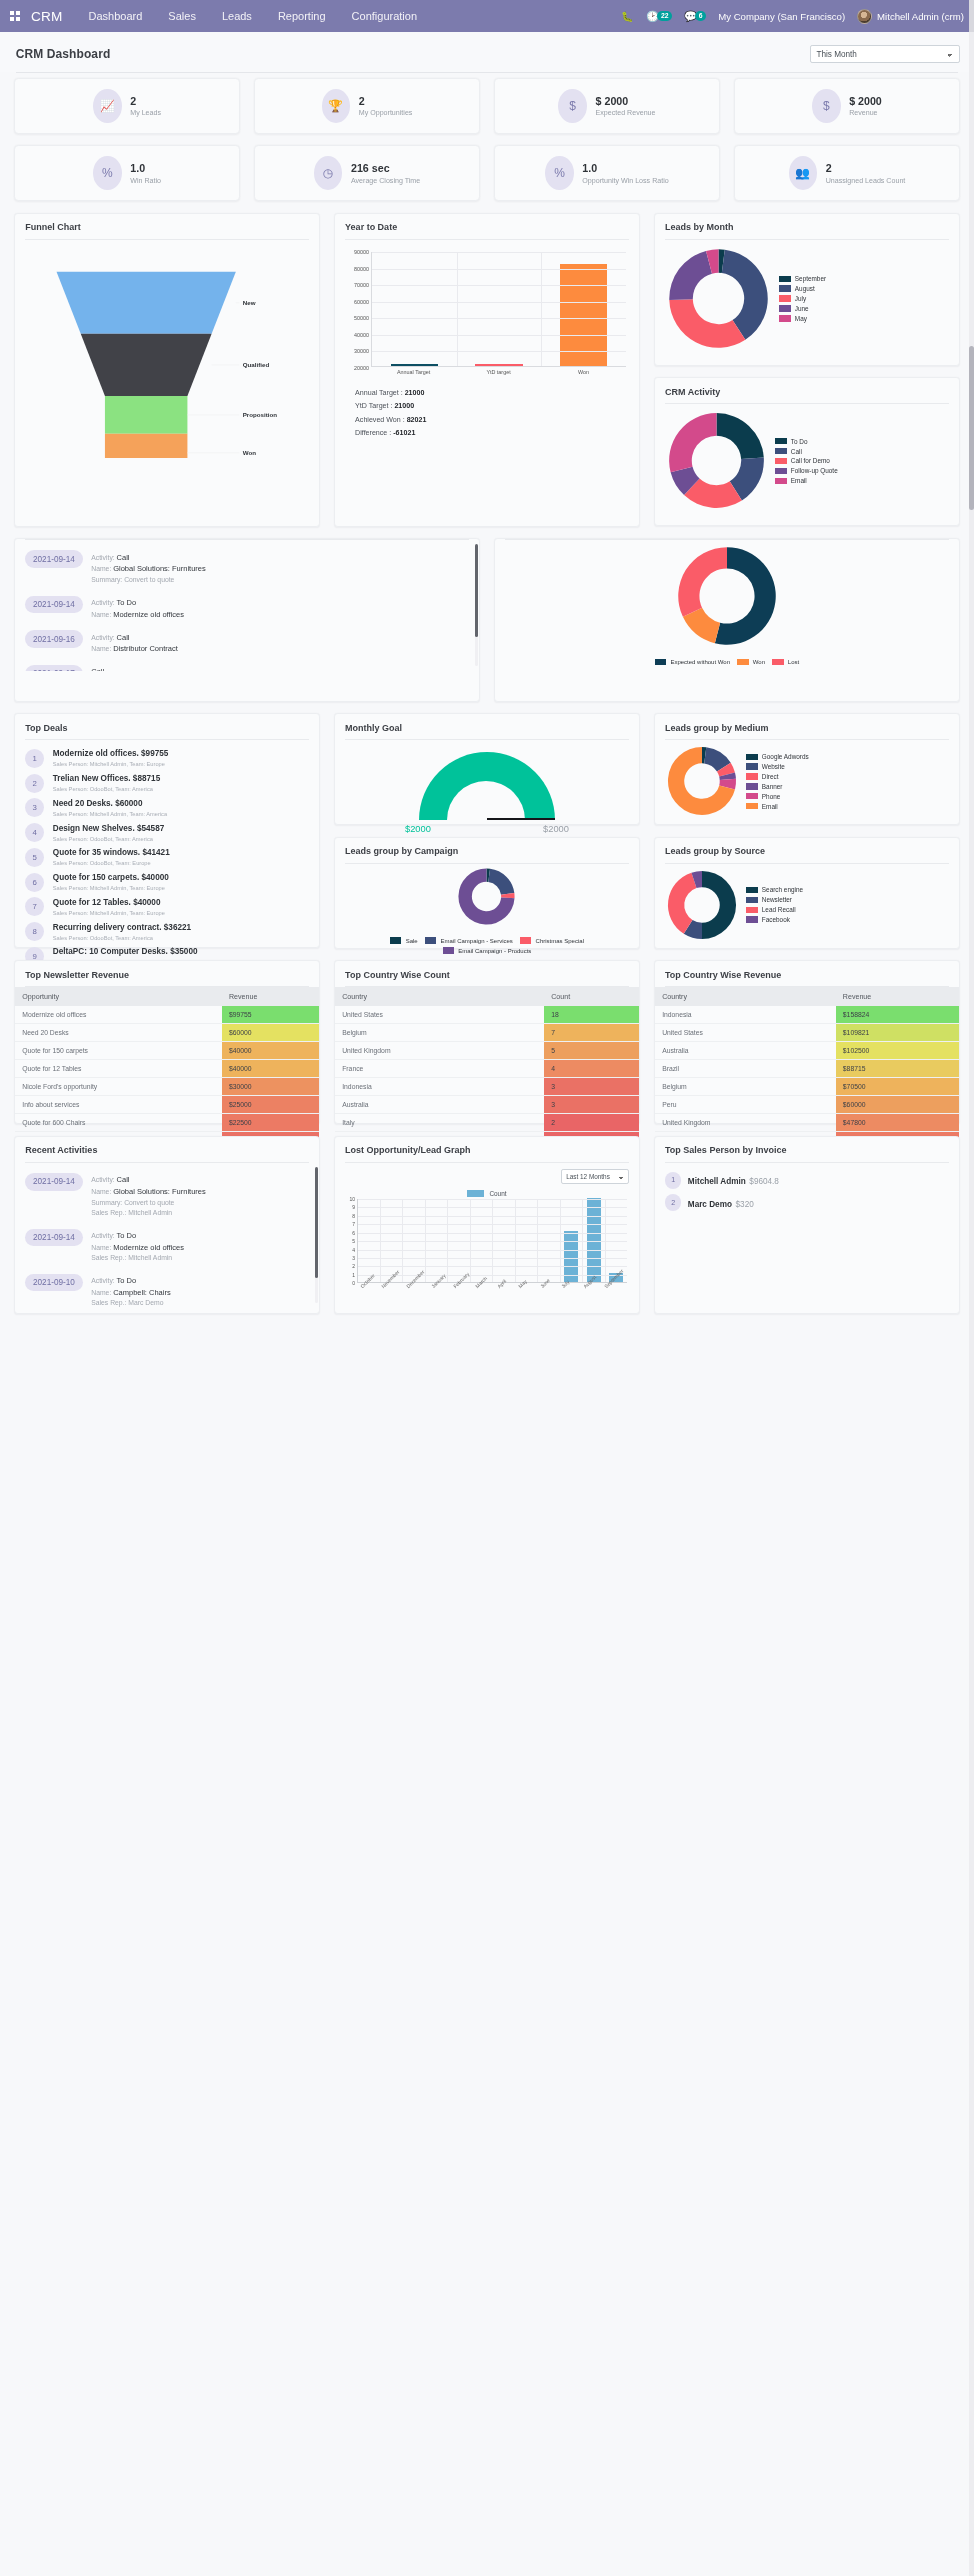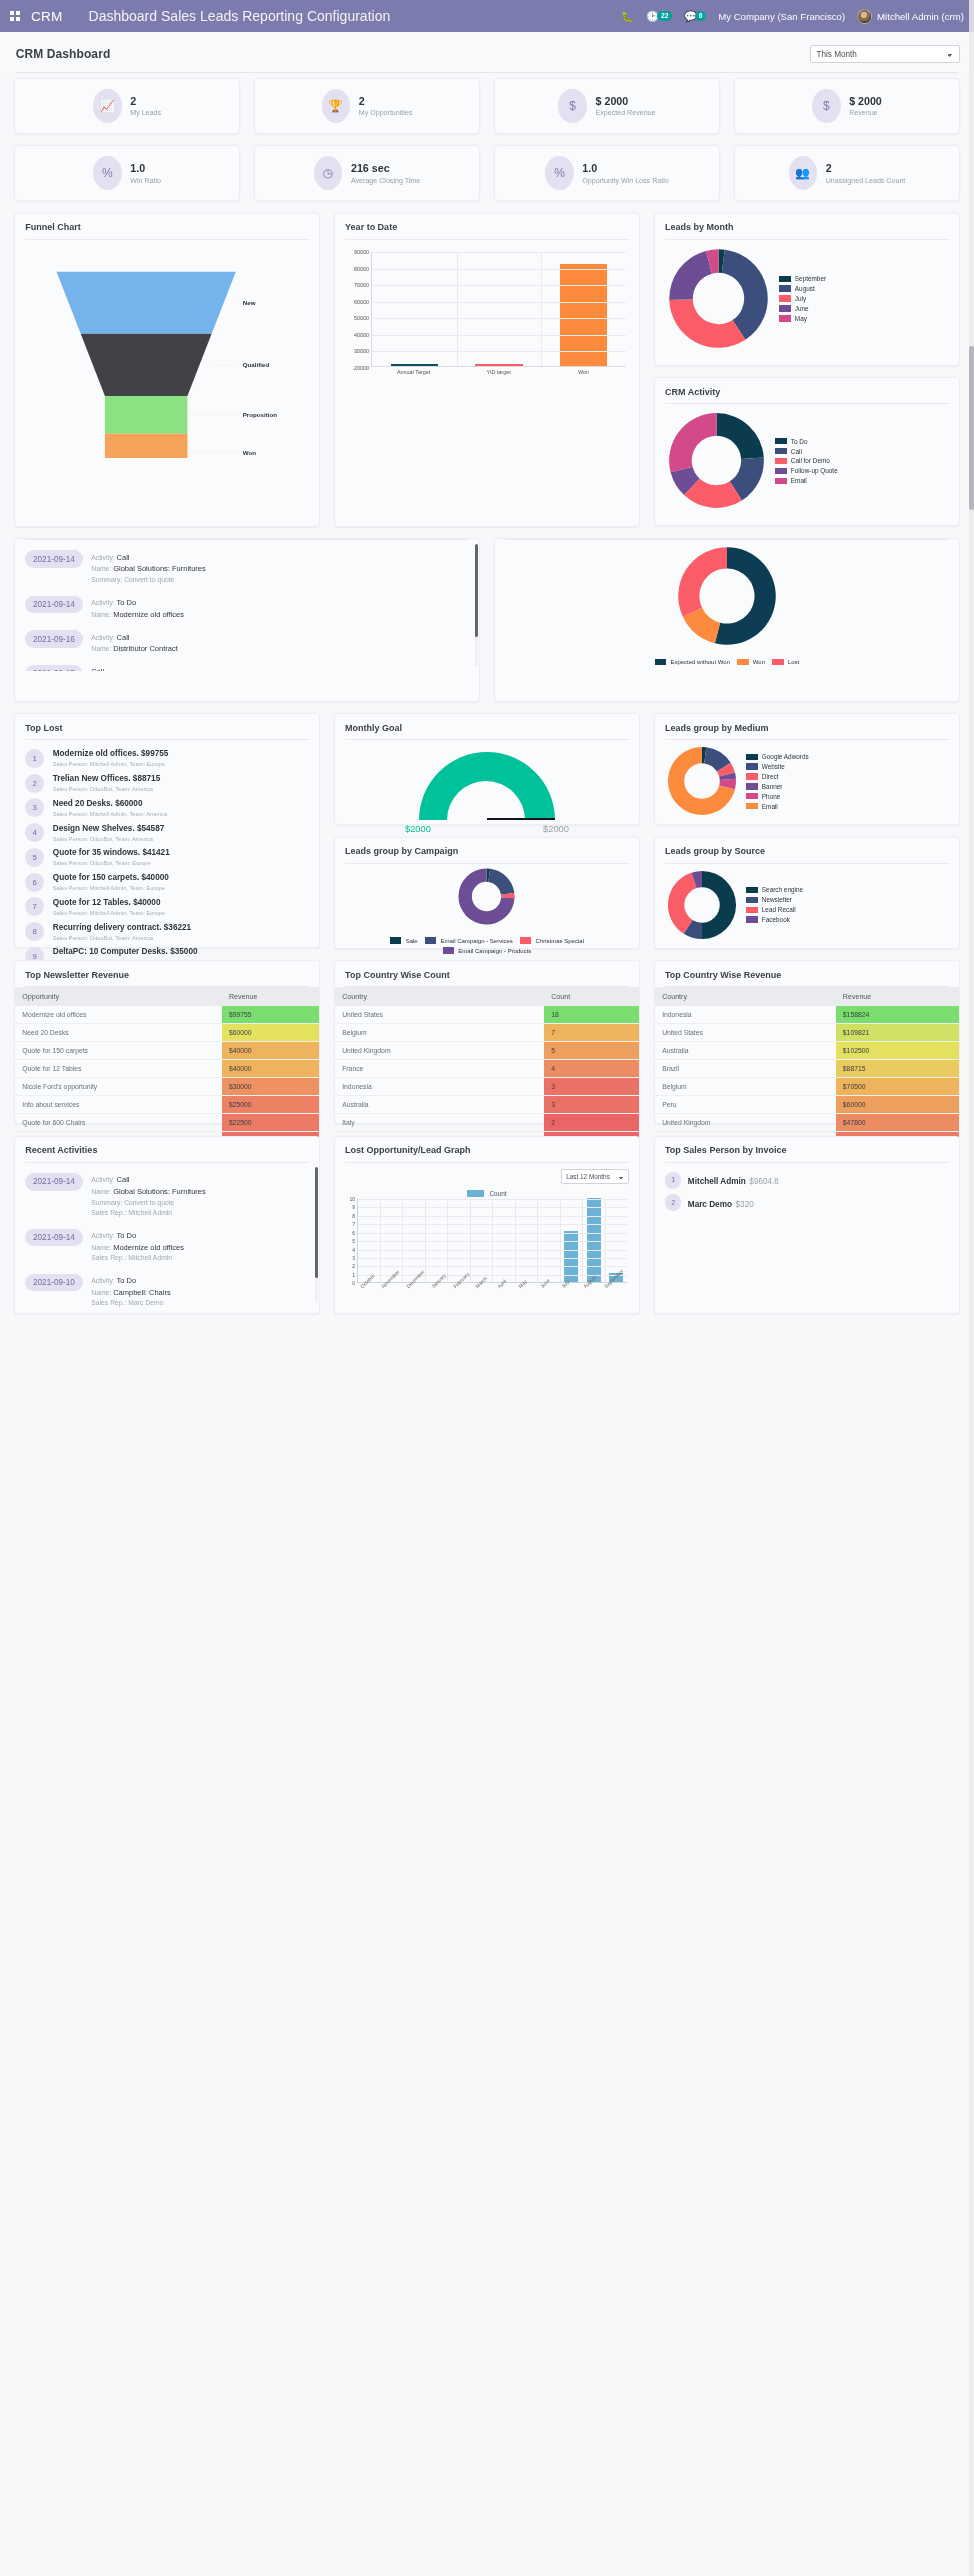--- a/index.html
+++ b/index.html
@@ -18,21 +18,21 @@
     display: flex;
     align-items: center;
     padding: 0 10px;
     color: #fff;
     font-size: 10.3px;
     position: relative;
   }
   .apps-grid { display: grid; grid-template-columns: 1fr 1fr; gap: 1.8px; margin-right: 11.4px; }
   .apps-grid i { display: block; width: 3.9px; height: 3.9px; background: #fff; }
   .brand { font-size: 13.6px; letter-spacing: 0.2px; margin-right: 26px; font-weight: 400; }
-  .nav-links { display: flex; gap: 4px; font-size: 14px; }
+  .nav-links { display: flex; gap: 26px; font-size: 11px; }
   .nav-links a { color: #f3f2f7; text-decoration: none; cursor: pointer; }
   .nav-right { margin-left: auto; display: flex; align-items: center; gap: 12px; font-size: 9.6px; }
   .bug-icon { font-size: 10px; opacity: .95; }
   .badge-wrap { position: relative; display: flex; align-items: center; }
   .badge-wrap .glyph { font-size: 10.7px; }
   .badge {
     background: #00a09d; color: #fff; font-size: 6.8px; border-radius: 6.4px;
     padding: 0.7px 3.6px; margin-left: -2.1px; line-height: 1.35; font-weight: bold;
   }
   .company { opacity: .97; }
@@ -407,20 +407,26 @@
               <div class="ytd-grid-h" style="top: 0px;"></div>
               <div class="ytd-grid-v" style="left: 33.3%;"></div>
               <div class="ytd-grid-v" style="left: 66.6%;"></div>
             </div>
           <div class="ytd-ticks" id="ytd-ticks">
               <span>Annual Target</span>
               <span>YtD target</span>
               <span>Won</span>
             </div>
         </div>
+        <div class="ytd-stats" id="ytd-stats">
+            <div>Annual Target : <b>21000</b></div>
+            <div>YtD Target : <b>21000</b></div>
+            <div>Achieved Won : <b>82021</b></div>
+            <div>Difference : <b>-61021</b></div>
+          </div>
       </div>
     </div>
   </div>
 
   <div class="col-4">
     <div class="card" style="height:153px">
       <div class="card-title">Leads by Month</div>
       <div class="card-rule"></div>
       <div class="card-body" style="padding-top:5.7px">
         <div class="donut-row">
@@ -576,21 +582,21 @@
             </div>
         </div>
       </div>
     </div>
   </div>
 </div>
 
 <div class="grid">
   <div class="col-4">
     <div class="card" style="height:235px">
-      <div class="card-title">Top Lost</div>
+      <div class="card-title">Top Deals</div>
       <div class="card-rule"></div>
       <div class="card-body" style="padding-top:5.7px" id="top-deals-list">
   <div class="deal">
     <div class="deal-rank">1</div>
     <div>
               <div class="deal-name">Modernize old offices. $99755</div>
          <div class="deal-meta">Sales Person: Mitchell Admin,  Team: Europe</div>
             </div>
   </div>
   <div class="deal">

